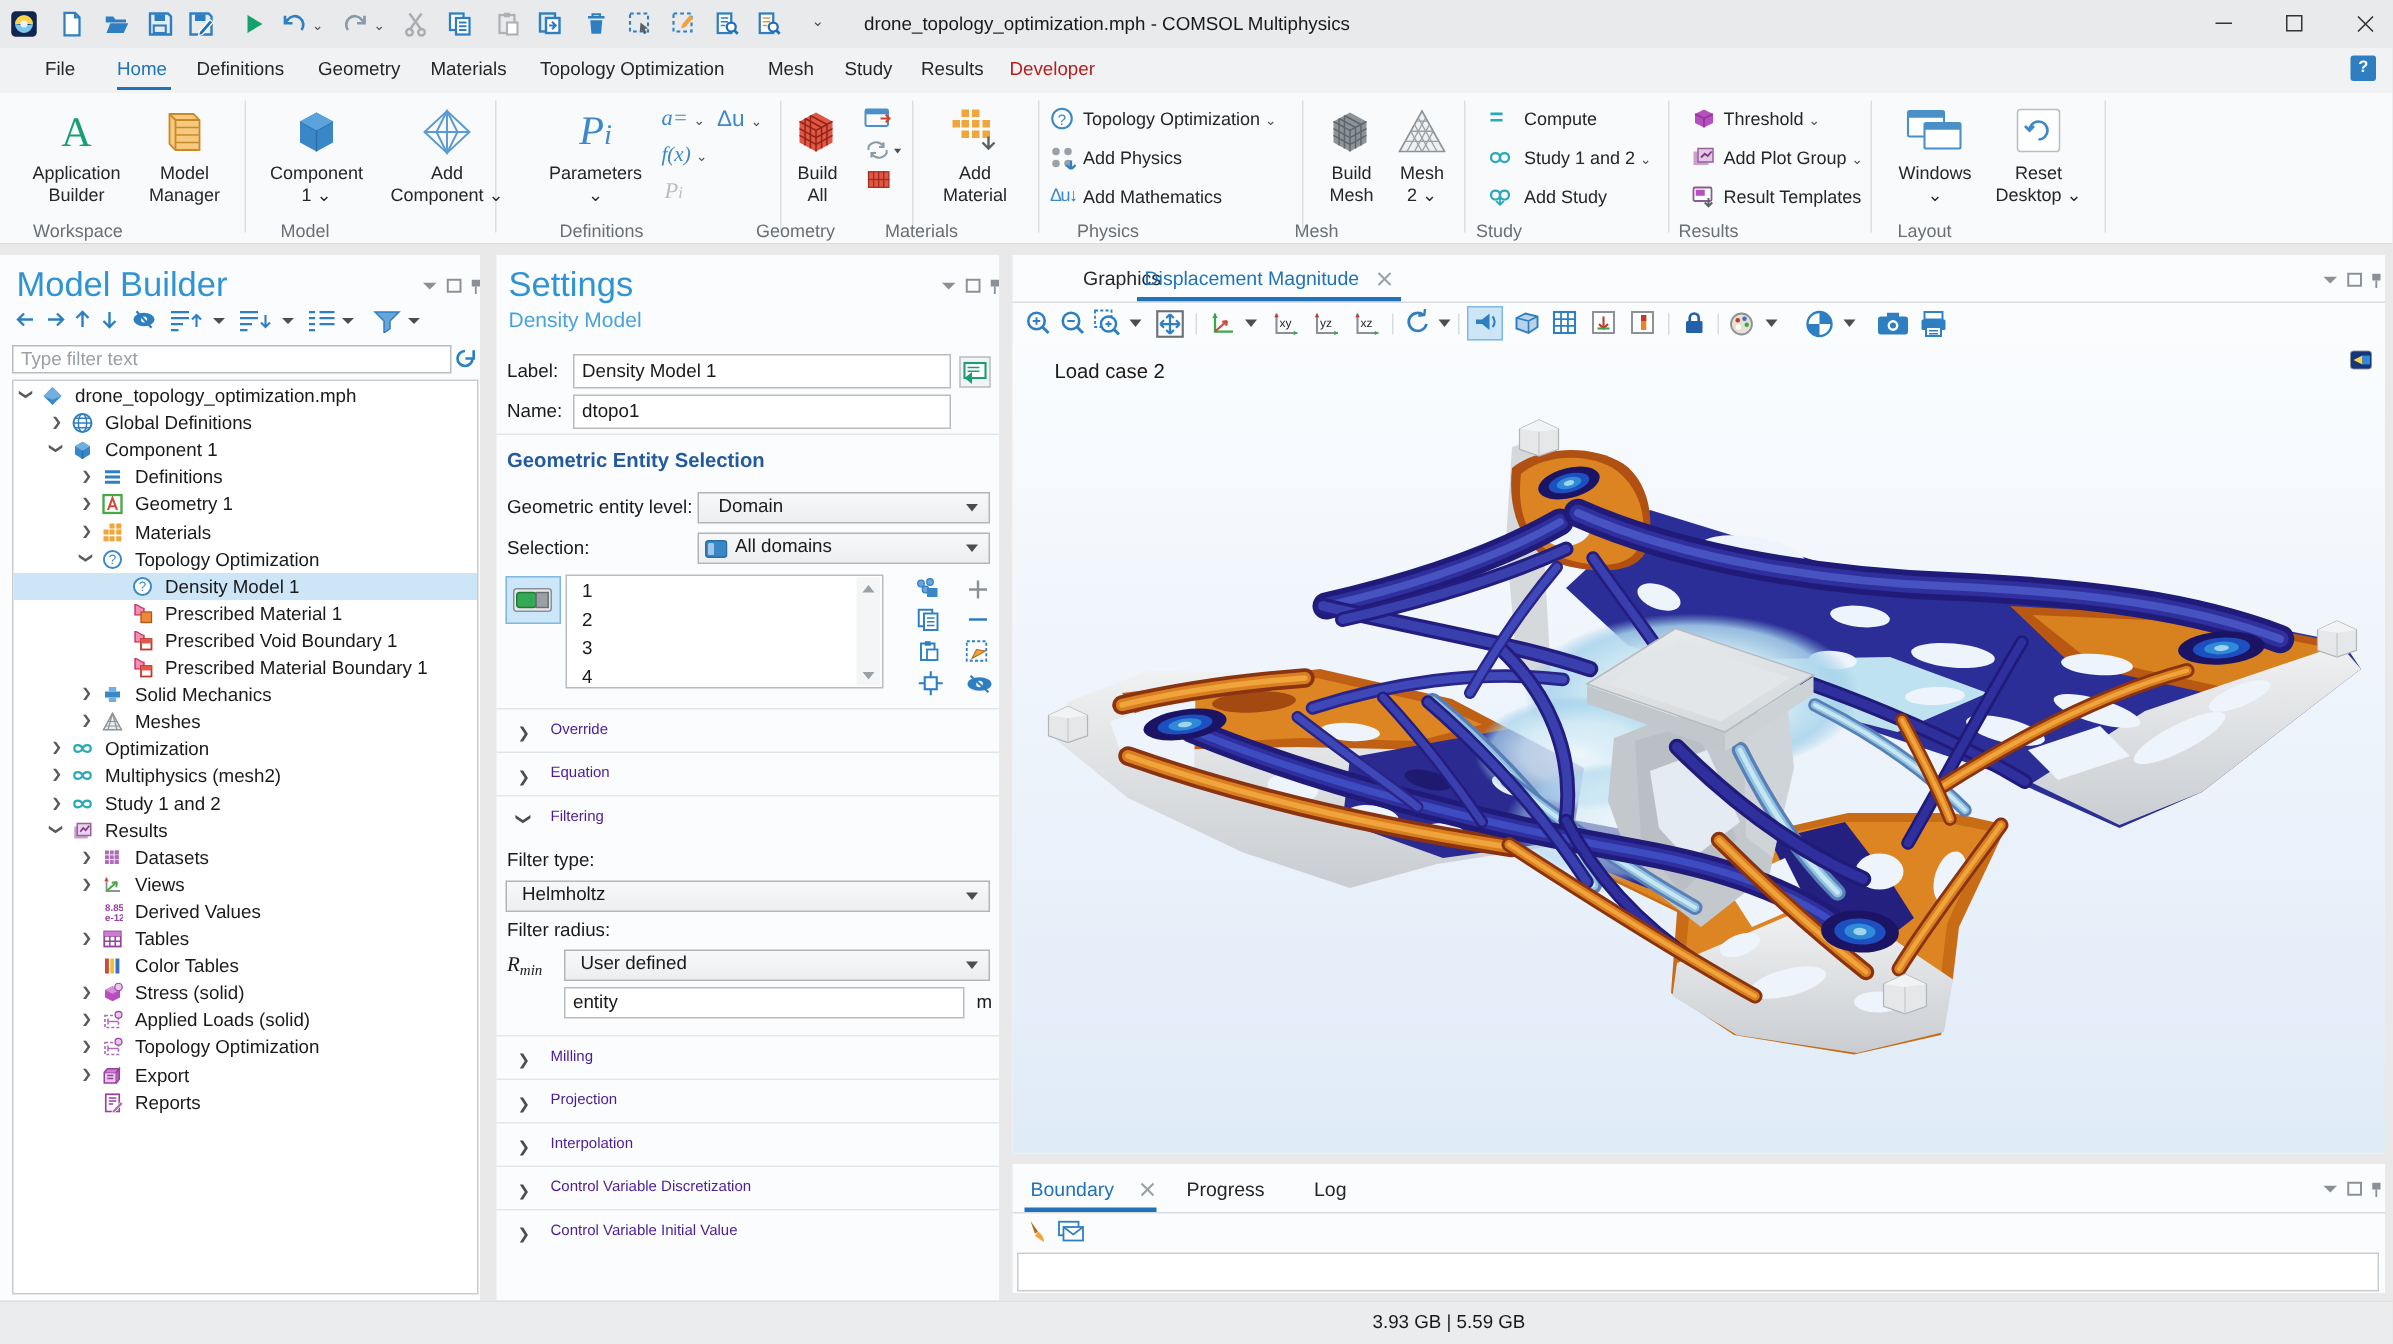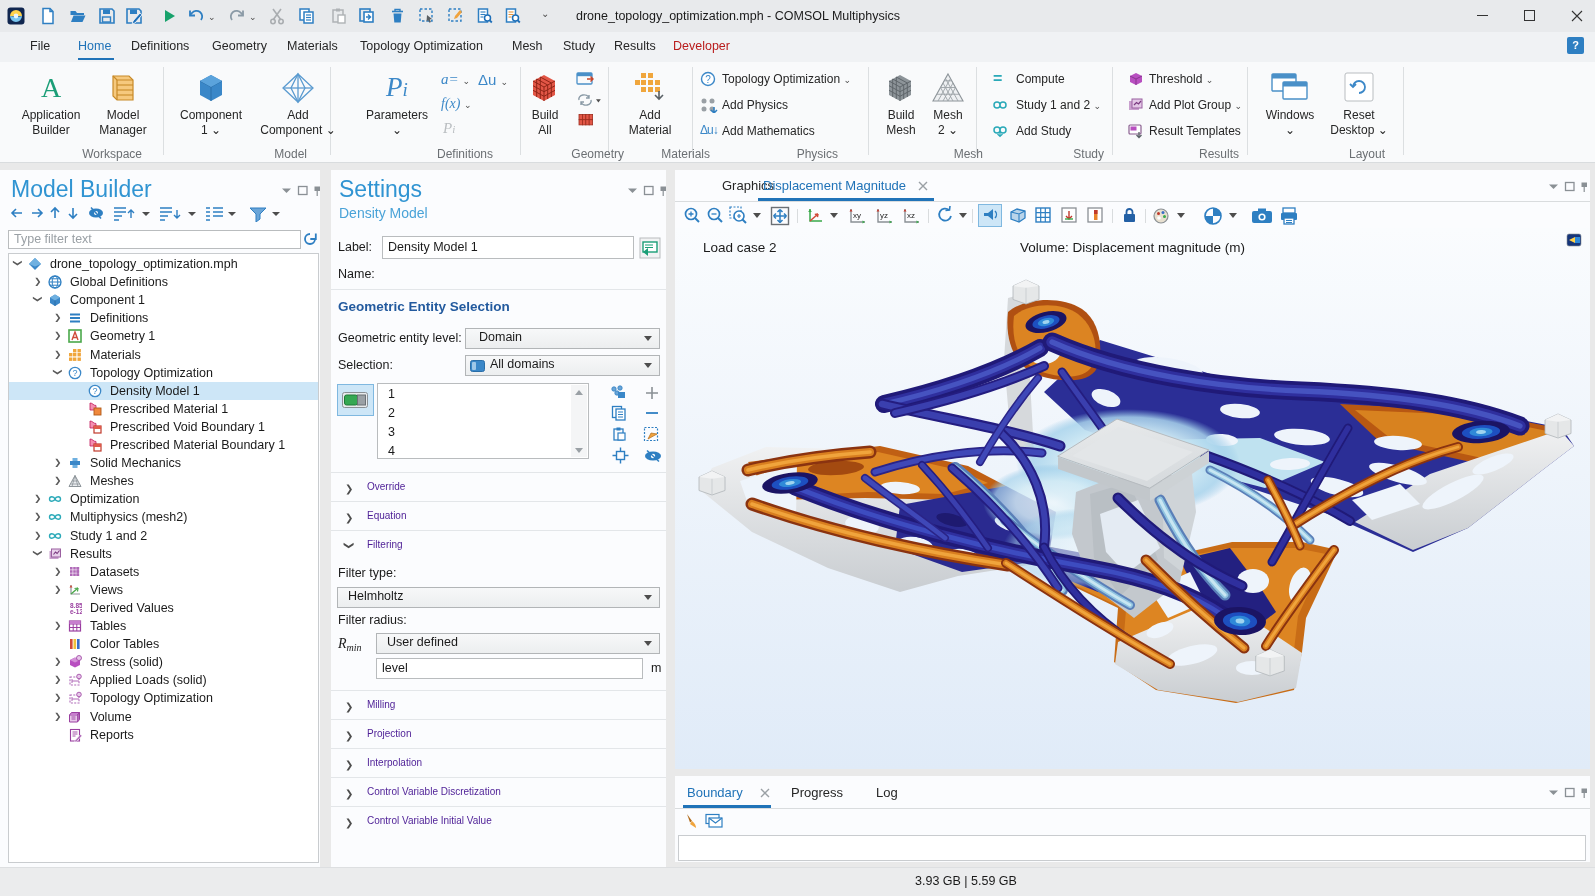--- a/index.html
+++ b/index.html
@@ -3,21 +3,21 @@
 *{margin:0;padding:0;box-sizing:border-box;}
 html,body{width:1595px;height:896px;overflow:hidden;font-family:"Liberation Sans",sans-serif;background:#e9e9e9;}
 .abs{position:absolute;}
 #win{position:relative;width:1595px;height:896px;}
 
 #titlebar{left:0;top:0;width:1595px;height:32px;background:#e8eaec;}
 #menubar{left:0;top:32px;width:1595px;height:30px;background:#f0f2f4;}
 #ribbon{left:0;top:62px;width:1595px;height:101px;background:#f9fafb;border-bottom:1px solid #d9dcde;}
 .mitem{position:absolute;top:39px;font-size:12.5px;color:#262626;}
 .gsep{position:absolute;top:5px;height:88px;width:1px;background:#dcdfe1;}
-.glabel{position:absolute;top:85px;font-size:12px;color:#6b6f73;width:120px;text-align:right;}
+.glabel{position:absolute;top:85px;font-size:12px;color:#6b6f73;width:120px;text-align:left;}
 .rlabel{position:absolute;font-size:12px;color:#262626;text-align:center;line-height:14.5px;}
 .rrow{position:absolute;font-size:12px;color:#262626;white-space:nowrap;}
 .panel{position:absolute;background:#fbfcfe;}
 .ptitle{font-size:23px;color:#3094d2;position:absolute;}
 .psub{font-size:14px;color:#4aa3d8;position:absolute;}
 input,.inputbox{font-family:"Liberation Sans",sans-serif;}
 .inputbox{position:absolute;background:#fff;border:1px solid #b9bcbe;font-size:12.5px;color:#1a1a1a;padding:2px 5px;}
 .dropdown{position:absolute;background:linear-gradient(#f7f8f9,#eceeef);border:1px solid #b2b5b7;font-size:12.5px;color:#1a1a1a;padding:1px 5px;}
 .ddarrow{position:absolute;right:7px;top:4px;width:0;height:0;border-left:4px solid transparent;border-right:4px solid transparent;border-top:5px solid #4d4d4d;}
 .flabel{position:absolute;font-size:12.5px;color:#1a1a1a;white-space:nowrap;}
@@ -632,21 +632,21 @@
       <div class="ttext" style="left:81px;">Topology Optimization</div>
     </div>
 <div class="treerow" style="top:707.5000000000006px;">
       <div class="tarrow" style="left:45px;">❯</div>
       <svg class="ticon" style="left:59px;" width="14" height="14" viewBox="0 0 14 14">
         <path d="M1.5,5 h8 v7 h-8 z" fill="#e8c8ea" stroke="#9a3fa0" stroke-width="1"></path>
         <path d="M1.5,5 l2,-2.5 h8 l-2,2.5" fill="#c77fce" stroke="#9a3fa0" stroke-width="1"></path>
         <path d="M9.5,5 l2,-2.5 v7 l-2,2.5" fill="#b06ab8" stroke="#9a3fa0" stroke-width="1"></path>
         <path d="M3.5,7 h4 M3.5,9 h4" stroke="#9a3fa0" stroke-width="0.9"></path>
       </svg>
-      <div class="ttext" style="left:81px;">Volume</div>
+      <div class="ttext" style="left:81px;">Export</div>
     </div>
 <div class="treerow" style="top:725.6000000000006px;">
       <svg class="ticon" style="left:59px;" width="14" height="14" viewBox="0 0 14 14">
         <rect x="2.5" y="1.5" width="9" height="11.5" fill="#fff" stroke="#9a3fa0" stroke-width="1.1"></rect>
         <path d="M4.5,4 h5 M4.5,6 h5 M4.5,8 h3" stroke="#9a3fa0" stroke-width="0.9"></path>
         <path d="M7,12.5 L12.5,6.5 l1.5,1.3 L8.5,13.5 l-2,0.5 z" fill="#b06ab8" stroke="#fff" stroke-width="0.5"></path>
       </svg>
       <div class="ttext" style="left:81px;">Reports</div>
     </div>
 <div class="panel" style="left:331px;top:170px;width:335px;height:697px;"></div>
@@ -660,20 +660,21 @@
     </svg>
 <div class="flabel" style="left:338px;top:240px;">Label:</div>
 <div class="inputbox" style="left:382px;top:236px;width:252px;height:23px;padding-top:3px;">Density Model 1</div>
 <svg class="icon" style="left:639px;top:237px;" width="22" height="22" viewBox="0 0 22 22">
       <rect x="1" y="1" width="20" height="20" fill="#f2f3f4" stroke="#b9bcbe" stroke-width="1"></rect>
       <rect x="4" y="5" width="14" height="10" fill="#fff" stroke="#1b9e77" stroke-width="1.4"></rect>
       <path d="M6,8 h8 M6,10.5 h8" stroke="#1b9e77" stroke-width="1"></path>
       <path d="M4,15 l5,-4 v8 z" fill="#1b9e77"></path>
     </svg>
 <div class="flabel" style="left:338px;top:267px;">Name:</div>
+<div class="inputbox" style="left:382px;top:263px;width:252px;height:23px;padding-top:3px;">dtopo1</div>
 <div class="hr" style="left:331px;top:289px;width:335px;"></div>
 <div class="sechead" style="left:338px;top:299px;">Geometric Entity Selection</div>
 <div class="flabel" style="left:338px;top:331px;">Geometric entity level:</div>
 <div class="dropdown" style="left:465px;top:328px;width:195px;height:21px;padding-left:13px;">Domain<div class="ddarrow" style="top:7px;"></div></div>
 <div class="flabel" style="left:338px;top:358px;">Selection:</div>
 <div class="dropdown" style="left:465px;top:355px;width:195px;height:21px;padding-left:24px;">All domains<div class="ddarrow" style="top:7px;"></div></div>
 <svg class="icon" style="left:470px;top:360px;" width="15" height="12" viewBox="0 0 15 12">
       <rect x="0.5" y="0.5" width="14" height="11" rx="2" fill="#3a87c8" stroke="#2a6ea8"></rect>
       <rect x="2" y="2" width="4" height="8" rx="1" fill="#9fc8e8"></rect>
     </svg>
@@ -741,21 +742,21 @@
 <div class="chev" style="left:345px;top:512px;">❯</div>
 <div class="sechead2" style="left:367px;top:510px;">Equation</div>
 <div class="hr" style="left:331px;top:530px;width:335px;"></div>
 <div class="chev" style="left:345px;top:540px;transform:rotate(90deg);">❯</div>
 <div class="sechead2" style="left:367px;top:539px;">Filtering</div>
 <div class="flabel" style="left:338px;top:566px;">Filter type:</div>
 <div class="dropdown" style="left:337px;top:587px;width:323px;height:21px;padding-left:10px;">Helmholtz<div class="ddarrow" style="top:7px;"></div></div>
 <div class="flabel" style="left:338px;top:613px;">Filter radius:</div>
 <div class="flabel" style="left:338px;top:636px;font-style:italic;font-family:Liberation Serif;font-size:14px;">R<span style="font-size:10px;vertical-align:-3px;font-family:Liberation Serif, serif;">min</span></div>
 <div class="dropdown" style="left:376px;top:633px;width:284px;height:21px;padding-left:10px;">User defined<div class="ddarrow" style="top:7px;"></div></div>
-<div class="inputbox" style="left:376px;top:658px;width:267px;height:21px;padding-top:2px;">level</div>
+<div class="inputbox" style="left:376px;top:658px;width:267px;height:21px;padding-top:2px;">entity</div>
 <div class="flabel" style="left:651px;top:661px;">m</div>
 <div class="hr" style="left:331px;top:690px;width:335px;"></div>
 <div class="chev" style="left:345px;top:701px;">❯</div>
 <div class="sechead2" style="left:367px;top:699px;">Milling</div>
 <div class="hr" style="left:331px;top:719px;width:335px;"></div>
 <div class="chev" style="left:345px;top:730px;">❯</div>
 <div class="sechead2" style="left:367px;top:728px;">Projection</div>
 <div class="hr" style="left:331px;top:748px;width:335px;"></div>
 <div class="chev" style="left:345px;top:759px;">❯</div>
 <div class="sechead2" style="left:367px;top:757px;">Interpolation</div>
@@ -1082,21 +1083,20 @@
         <path d="M1545.0,420.0 L1558,421.8 L1571.0,420.0 L1558,414.0 Z" fill="#f2f3f4"></path>
         <path d="M1558,421.8 V438.0" stroke="#c5cacd" stroke-width="0.8"></path>
       </g>
       <g>
         <path d="M1255.7,656.1 L1270,649.5 L1284.3,656.1 L1284.3,670.95 L1270,675.9 L1255.7,670.95 Z" fill="#e5e7e8" stroke="#b0b5b9" stroke-width="0.8"></path>
         <path d="M1255.7,656.1 L1270,658.08 L1284.3,656.1 L1270,649.5 Z" fill="#f2f3f4"></path>
         <path d="M1270,658.08 V675.9" stroke="#c5cacd" stroke-width="0.8"></path>
       </g>
     </svg>
 <div class="abs" style="left:703px;top:240px;font-size:13.5px;color:#1a1a1a;">Load case 2</div>
-<div class="abs" style="left:675px;top:240px;width:915px;text-align:center;font-size:13.5px;color:#1a1a1a;">Volume: Displacement magnitude (m)</div>
 <svg class="icon" style="left:1566px;top:232px;" width="16" height="16" viewBox="0 0 16 16">
       <rect x="1" y="2" width="14" height="12" rx="2" fill="#15357a" stroke="#8a9095" stroke-width="0.6"></rect>
       <path d="M3,8 l6,-3 v6 z" fill="#ffd24a"></path>
       <path d="M9,5 h5 v6 h-5 z" fill="#2f8ad8"></path>
     </svg>
 <div class="panel" style="left:675px;top:776px;width:915px;height:86px;"></div>
 <div class="tabtxt" style="left:687px;top:785px;color:#2073b8;">Boundary</div>
 <svg class="icon" style="left:760px;top:788px;" width="10" height="10" viewBox="0 0 10 10">
       <path d="M1,1 L9,9 M9,1 L1,9" stroke="#9aa0a5" stroke-width="1.4"></path>
     </svg>

